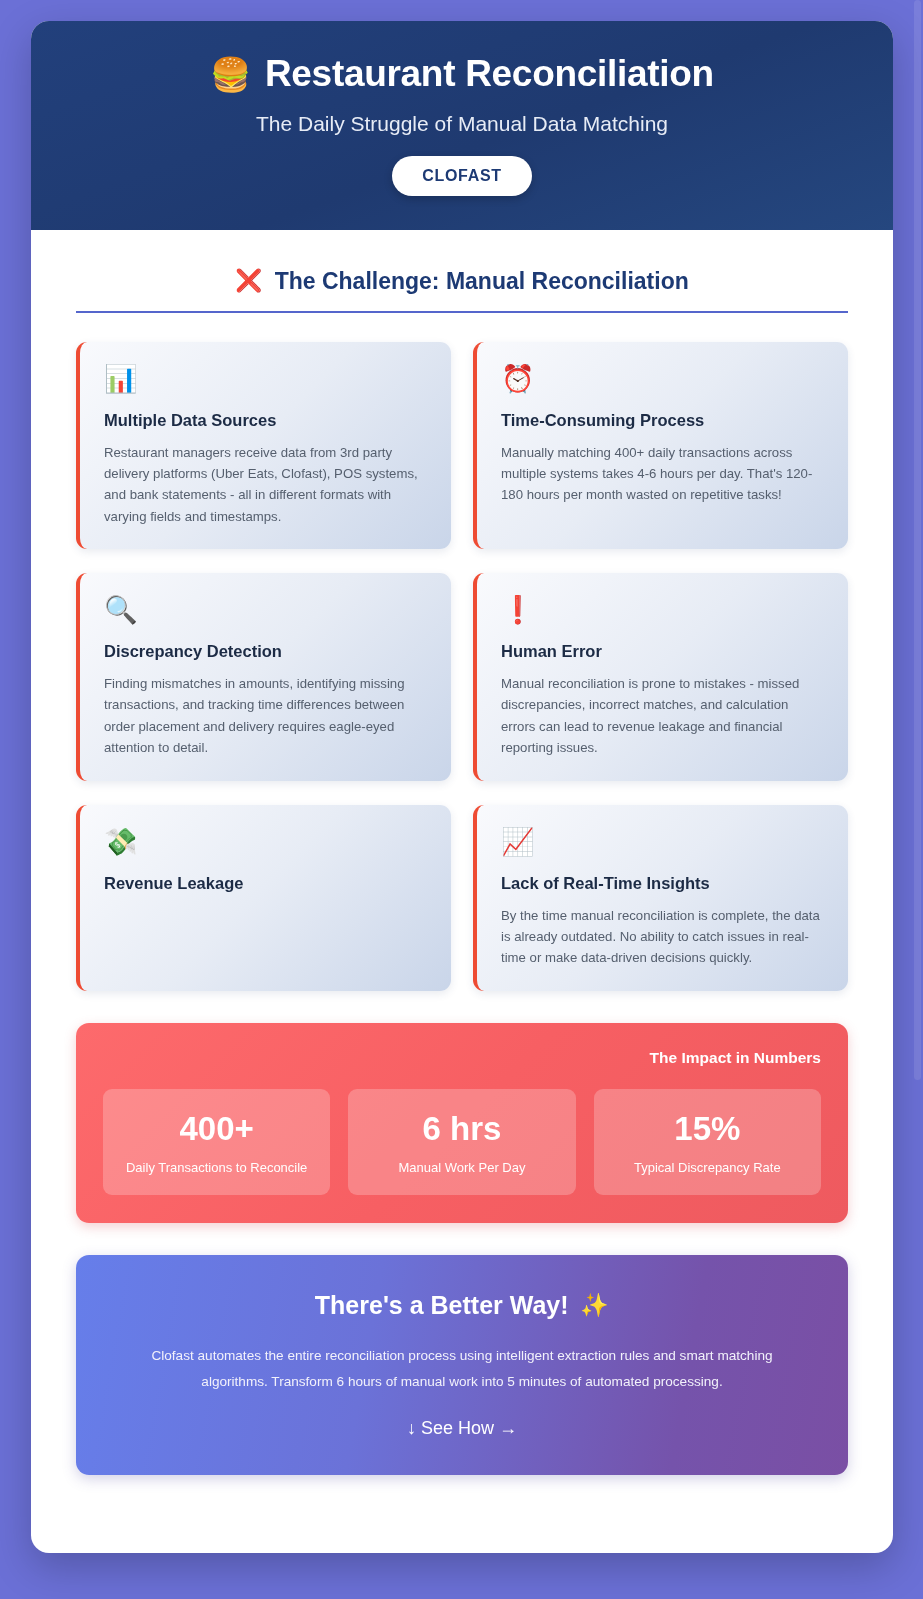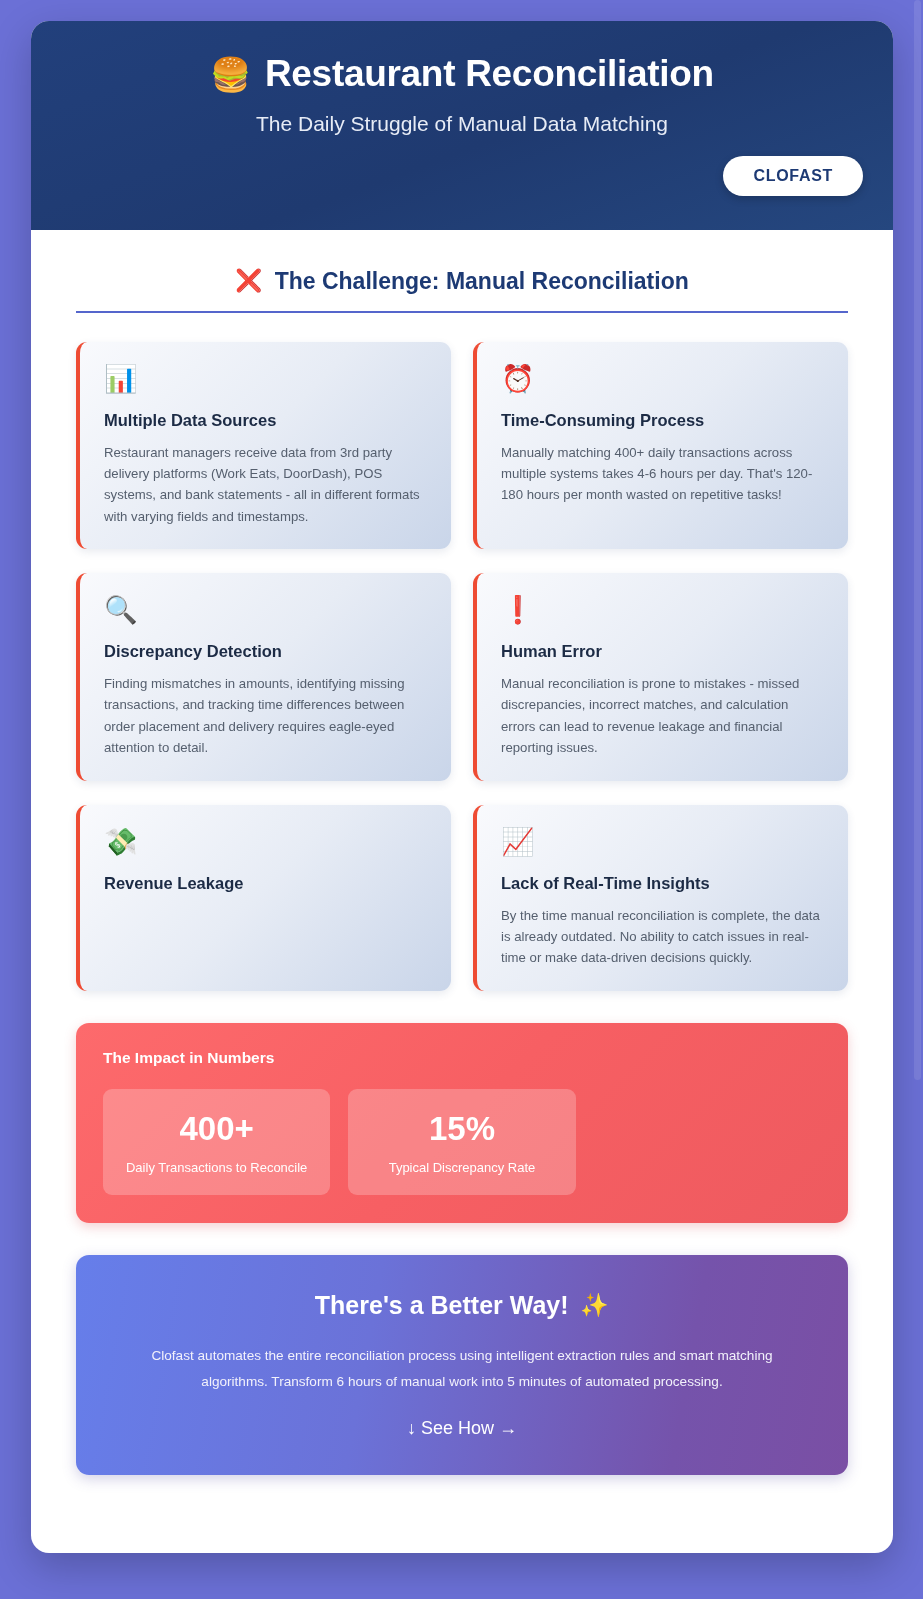--- a/index.html
+++ b/index.html
@@ -61,21 +61,21 @@
     justify-content: center;
     gap: 14px;
   }
   .burger-icon { font-size: 33px; line-height: 1; }
   .header-sub {
     margin-top: 16px;
     font-size: 21px;
     color: #e7ecf6;
     font-weight: normal;
   }
-  .badge-wrap { margin-top: 20px; text-align: right; }
+  .badge-wrap { margin-top: 20px; }
   .brand-badge {
     display: inline-block;
     background: #ffffff;
     color: #1d3a74;
     font-size: 16px;
     font-weight: bold;
     letter-spacing: 0.7px;
     padding: 11px 30px;
     border-radius: 26px;
     box-shadow: 0 3px 9px rgba(0,0,0,0.20);
@@ -131,21 +131,21 @@
 
   
   .stats-panel {
     margin-top: 32px;
     background: linear-gradient(135deg, #fd6a6c 0%, #f75f63 50%, #ee5a5f 100%);
     border-radius: 13px;
     padding: 26px 27px 28px;
     box-shadow: 0 4px 12px rgba(210,70,80,0.25);
   }
   .stats-heading {
-    text-align: left;
+    text-align: right;
     color: #ffffff;
     font-size: 15.5px;
     font-weight: bold;
     margin-bottom: 22px;
   }
   .stats-row {
     display: grid;
     grid-template-columns: 1fr 1fr 1fr;
     gap: 18px;
   }
@@ -223,21 +223,21 @@
       <span class="x-icon">❌</span>
       <span>The Challenge: Manual Reconciliation</span>
     </div>
     <div class="title-rule"></div>
 
     <div class="card-grid">
 
       <div class="challenge-card">
         <span class="card-icon">📊</span>
         <div class="card-title">Multiple Data Sources</div>
-        <div class="card-desc">Restaurant managers receive data from 3rd party delivery platforms (Work Eats, DoorDash), POS systems, and bank statements - all in different formats with varying fields and timestamps.</div>
+        <div class="card-desc">Restaurant managers receive data from 3rd party delivery platforms (Uber Eats, Clofast), POS systems, and bank statements - all in different formats with varying fields and timestamps.</div>
       </div>
 
       <div class="challenge-card">
         <span class="card-icon">⏰</span>
         <div class="card-title">Time-Consuming Process</div>
         <div class="card-desc">Manually matching 400+ daily transactions across multiple systems takes 4-6 hours per day. That's 120-180 hours per month wasted on repetitive tasks!</div>
       </div>
 
       <div class="challenge-card">
         <span class="card-icon">🔍</span>
@@ -266,20 +266,24 @@
 
     <div class="stats-panel">
       <div class="stats-heading">The Impact in Numbers</div>
       <div class="stats-row">
 
         <div class="stat-box">
           <div class="stat-value">400+</div>
           <div class="stat-label">Daily Transactions to Reconcile</div>
         </div>
 
+        <div class="stat-box">
+          <div class="stat-value">6 hrs</div>
+          <div class="stat-label">Manual Work Per Day</div>
+        </div>
 
         <div class="stat-box">
           <div class="stat-value">15%</div>
           <div class="stat-label">Typical Discrepancy Rate</div>
         </div>
 
       </div>
     </div>
 
     <div class="cta-panel">

